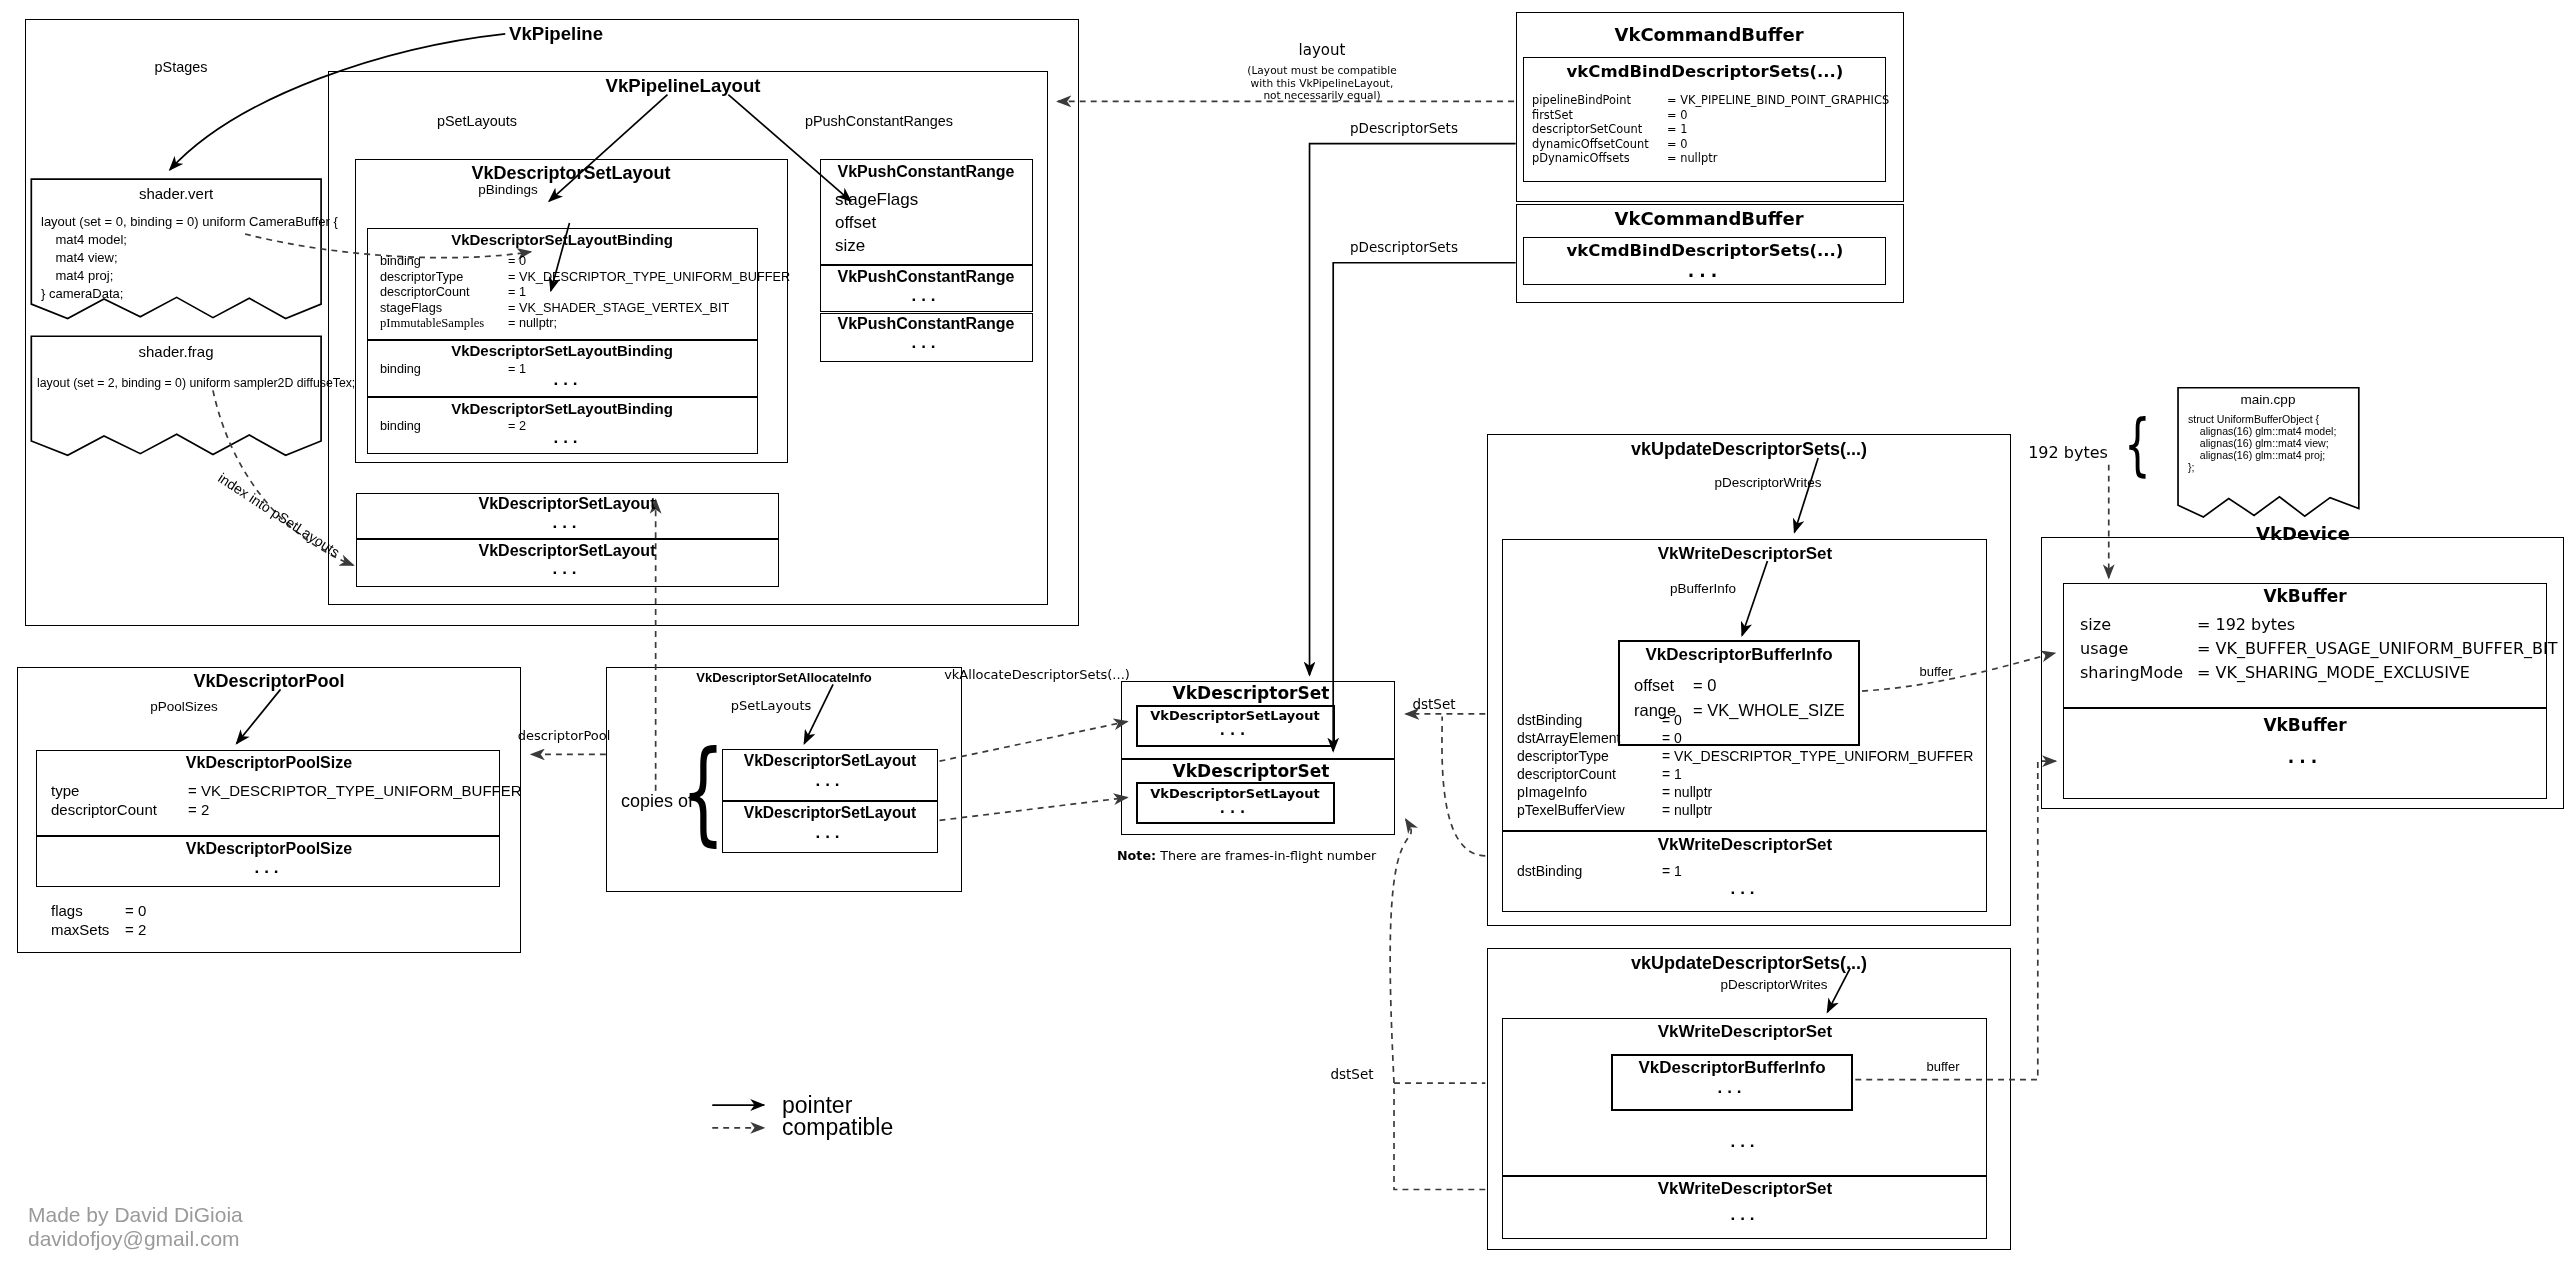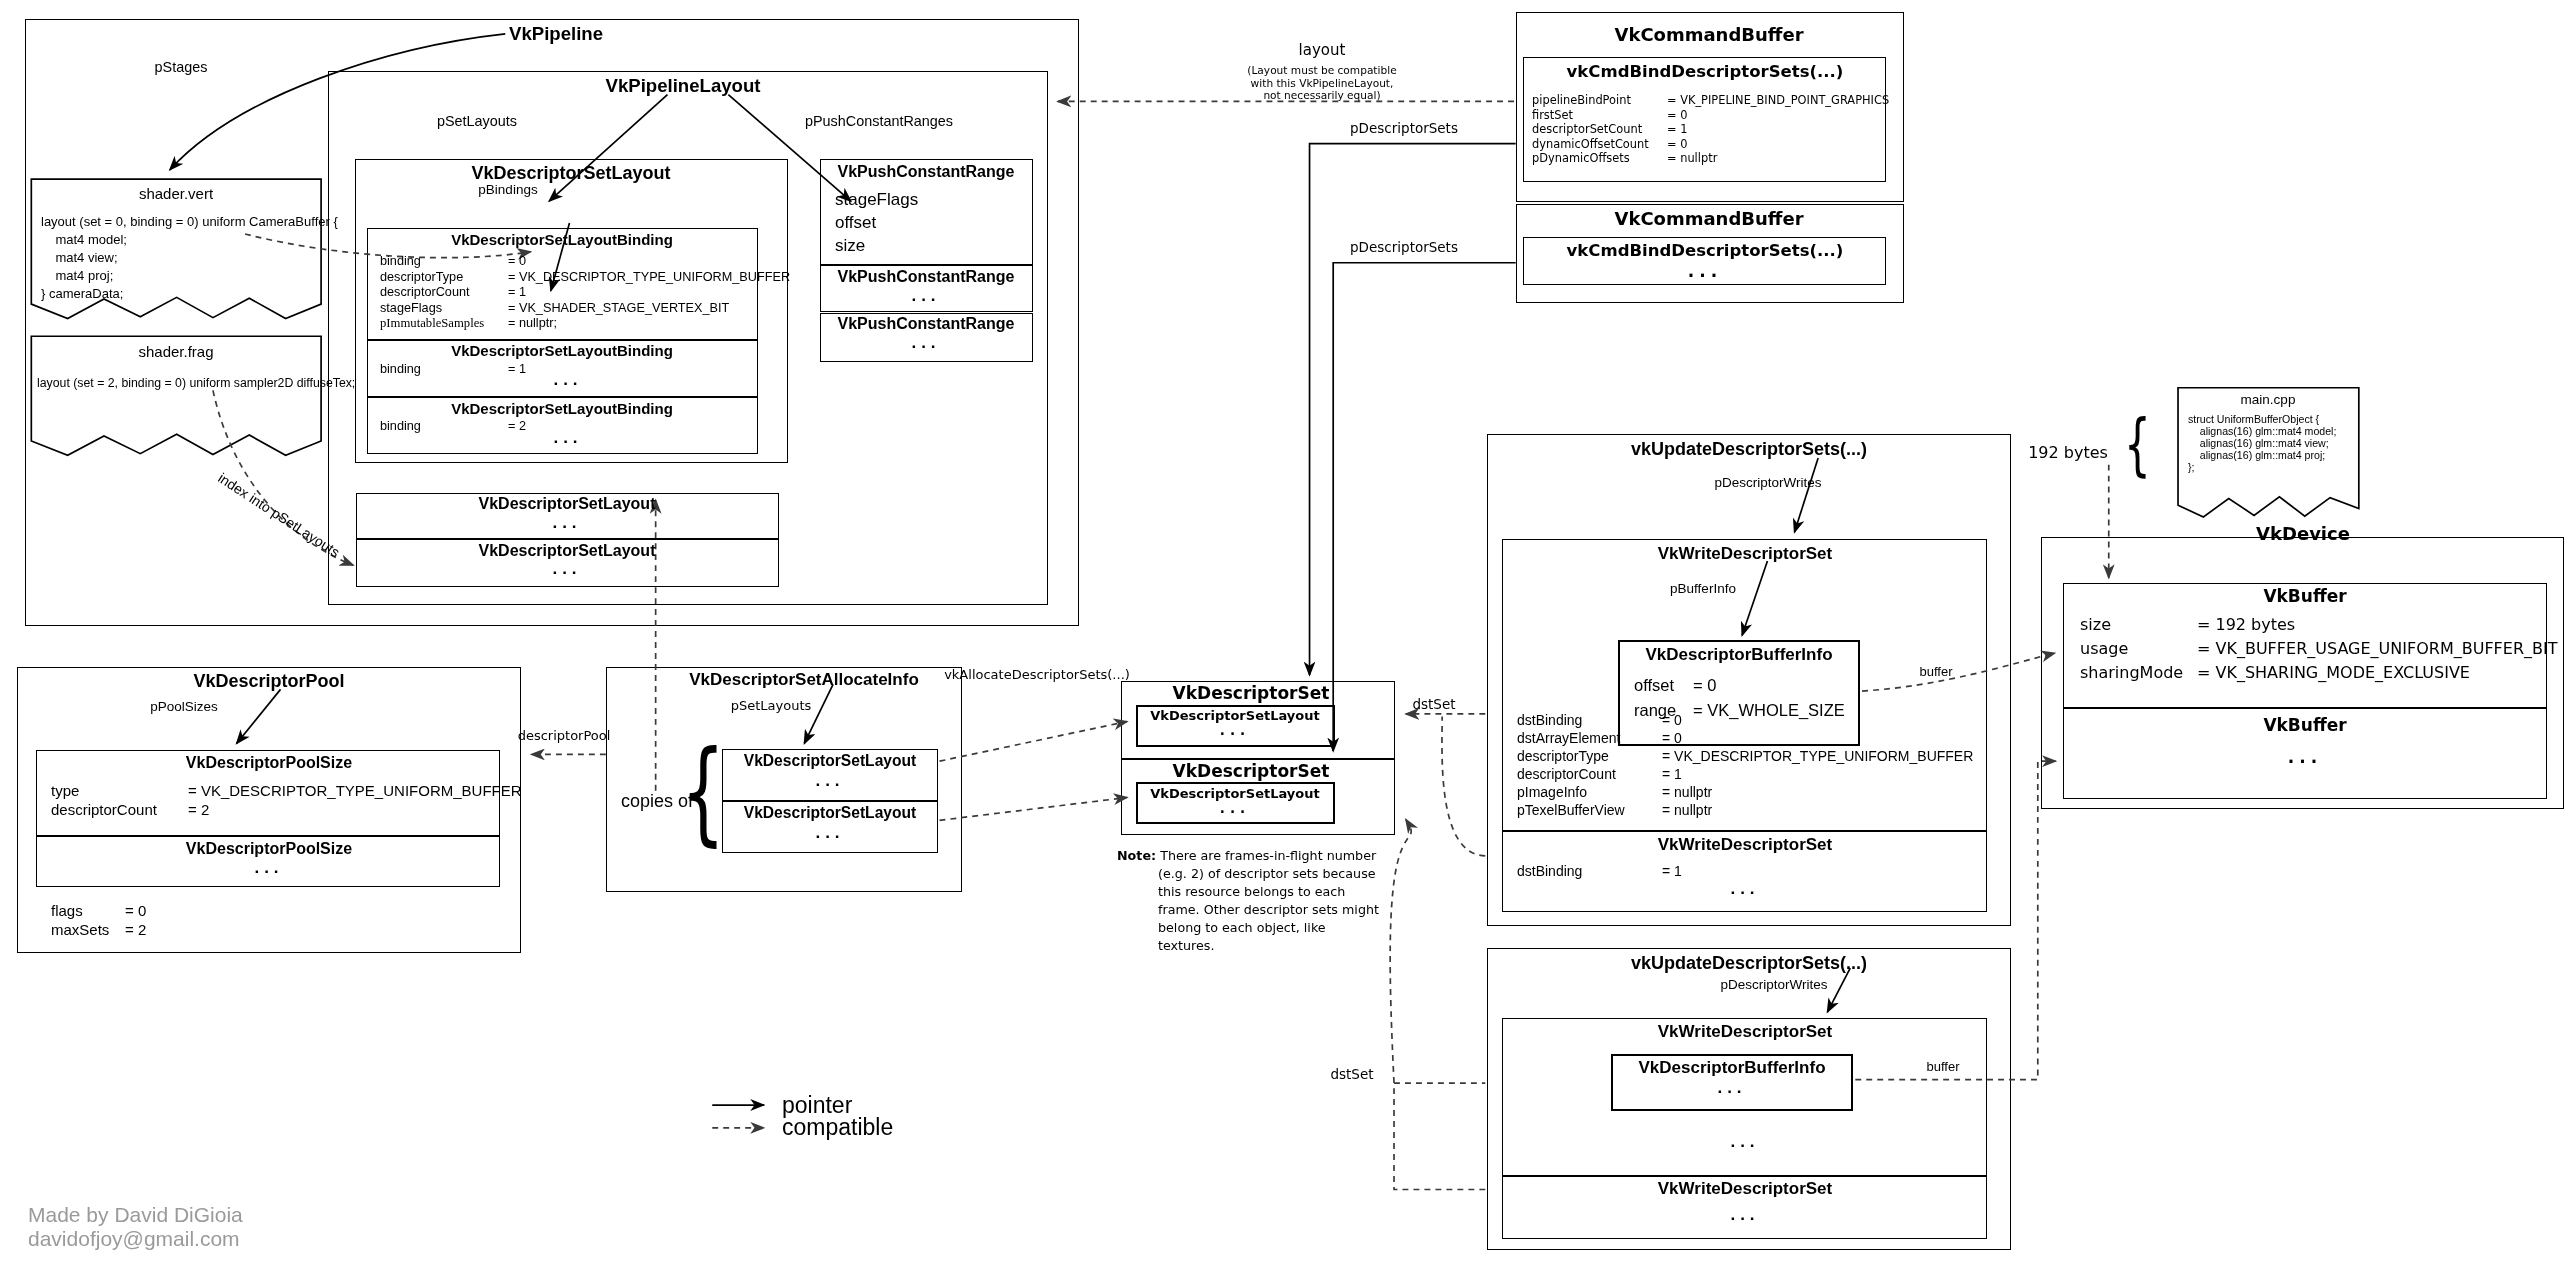--- a/index.html
+++ b/index.html
@@ -208,43 +208,38 @@
   <span class="t fB b ct" style="left:1251px;top:761px;font-size:17px;">VkDescriptorSet</span>
   <span class="t fB b ct" style="left:1235px;top:786px;font-size:13px;">VkDescriptorSetLayout</span>
   <span class="t fB dots ct" style="left:1235px;top:800px;font-size:13.5px;">...</span>
 
   <span class="t fB ct" style="left:1037px;top:667px;font-size:13px;">vkAllocateDescriptorSets(...)</span>
   <span class="t fB ct" style="left:1434px;top:696px;font-size:13.5px;">dstSet</span>
   <span class="t fB ct" style="left:1352px;top:1066px;font-size:13.5px;">dstSet</span>
 
   <div class="t fB" style="left:1117px;top:847px;font-size:12.7px;line-height:18px;white-space:nowrap;">
     <div><span class="b">Note:</span> <span>There are frames-in-flight number</span></div>
-    <div class="note-rest" style="margin-left:41px;">(e.g. 2) of descriptor sets because
-this resource belongs to each
-frame. Other descriptor sets might
-belong to each object, like
-textures.</div>
   </div>
 
   <span class="t fA b ct" style="left:269px;top:671px;font-size:18px;">VkDescriptorPool</span>
   <span class="t fA ct" style="left:184px;top:699px;font-size:13.5px;">pPoolSizes</span>
   <span class="t fA b ct" style="left:269px;top:754px;font-size:16px;">VkDescriptorPoolSize</span>
   <div class="fields fA" style="left:51px;top:782px;font-size:15px;line-height:18.6px;">
     <div class="fr"><span class="fn" style="width:137px;">type</span><span>= VK_DESCRIPTOR_TYPE_UNIFORM_BUFFER</span></div>
     <div class="fr"><span class="fn" style="width:137px;">descriptorCount</span><span>= 2</span></div>
   </div>
   <span class="t fA b ct" style="left:269px;top:840px;font-size:16px;">VkDescriptorPoolSize</span>
   <span class="t fA dots ct" style="left:269px;top:858px;font-size:17px;">...</span>
   <div class="fields fA" style="left:51px;top:901px;font-size:15px;line-height:19.4px;">
     <div class="fr"><span class="fn" style="width:74px;">flags</span><span>= 0</span></div>
     <div class="fr"><span class="fn" style="width:74px;">maxSets</span><span>= 2</span></div>
   </div>
   <span class="t fB ct" style="left:564px;top:728px;font-size:13px;">descriptorPool</span>
 
-  <span class="t fA b ct" style="left:784px;top:670px;font-size:17px;margin-left:20px;">VkDescriptorSetAllocateInfo</span>
+  <span class="t fA b ct" style="left:784px;top:670px;font-size:13px;">VkDescriptorSetAllocateInfo</span>
   <span class="t fB ct" style="left:771px;top:698px;font-size:13px;">pSetLayouts</span>
   <span class="t fA b ct" style="left:830px;top:752px;font-size:15.6px;">VkDescriptorSetLayout</span>
   <span class="t fA dots ct" style="left:830px;top:771px;font-size:17px;">...</span>
   <span class="t fA b ct" style="left:830px;top:804px;font-size:15.6px;">VkDescriptorSetLayout</span>
   <span class="t fA dots ct" style="left:830px;top:823px;font-size:17px;">...</span>
   <span class="t fA" style="left:621px;top:791px;font-size:18px;">copies of</span>
   <span class="brace" style="left:681px;top:735px;font-size:112px;line-height:1;transform:scaleX(.62);transform-origin:left top;">{</span>
 
   <span class="t fA b ct" style="left:1749px;top:439px;font-size:18px;">vkUpdateDescriptorSets(...)</span>
   <span class="t fA ct" style="left:1768px;top:475px;font-size:13.5px;">pDescriptorWrites</span>

